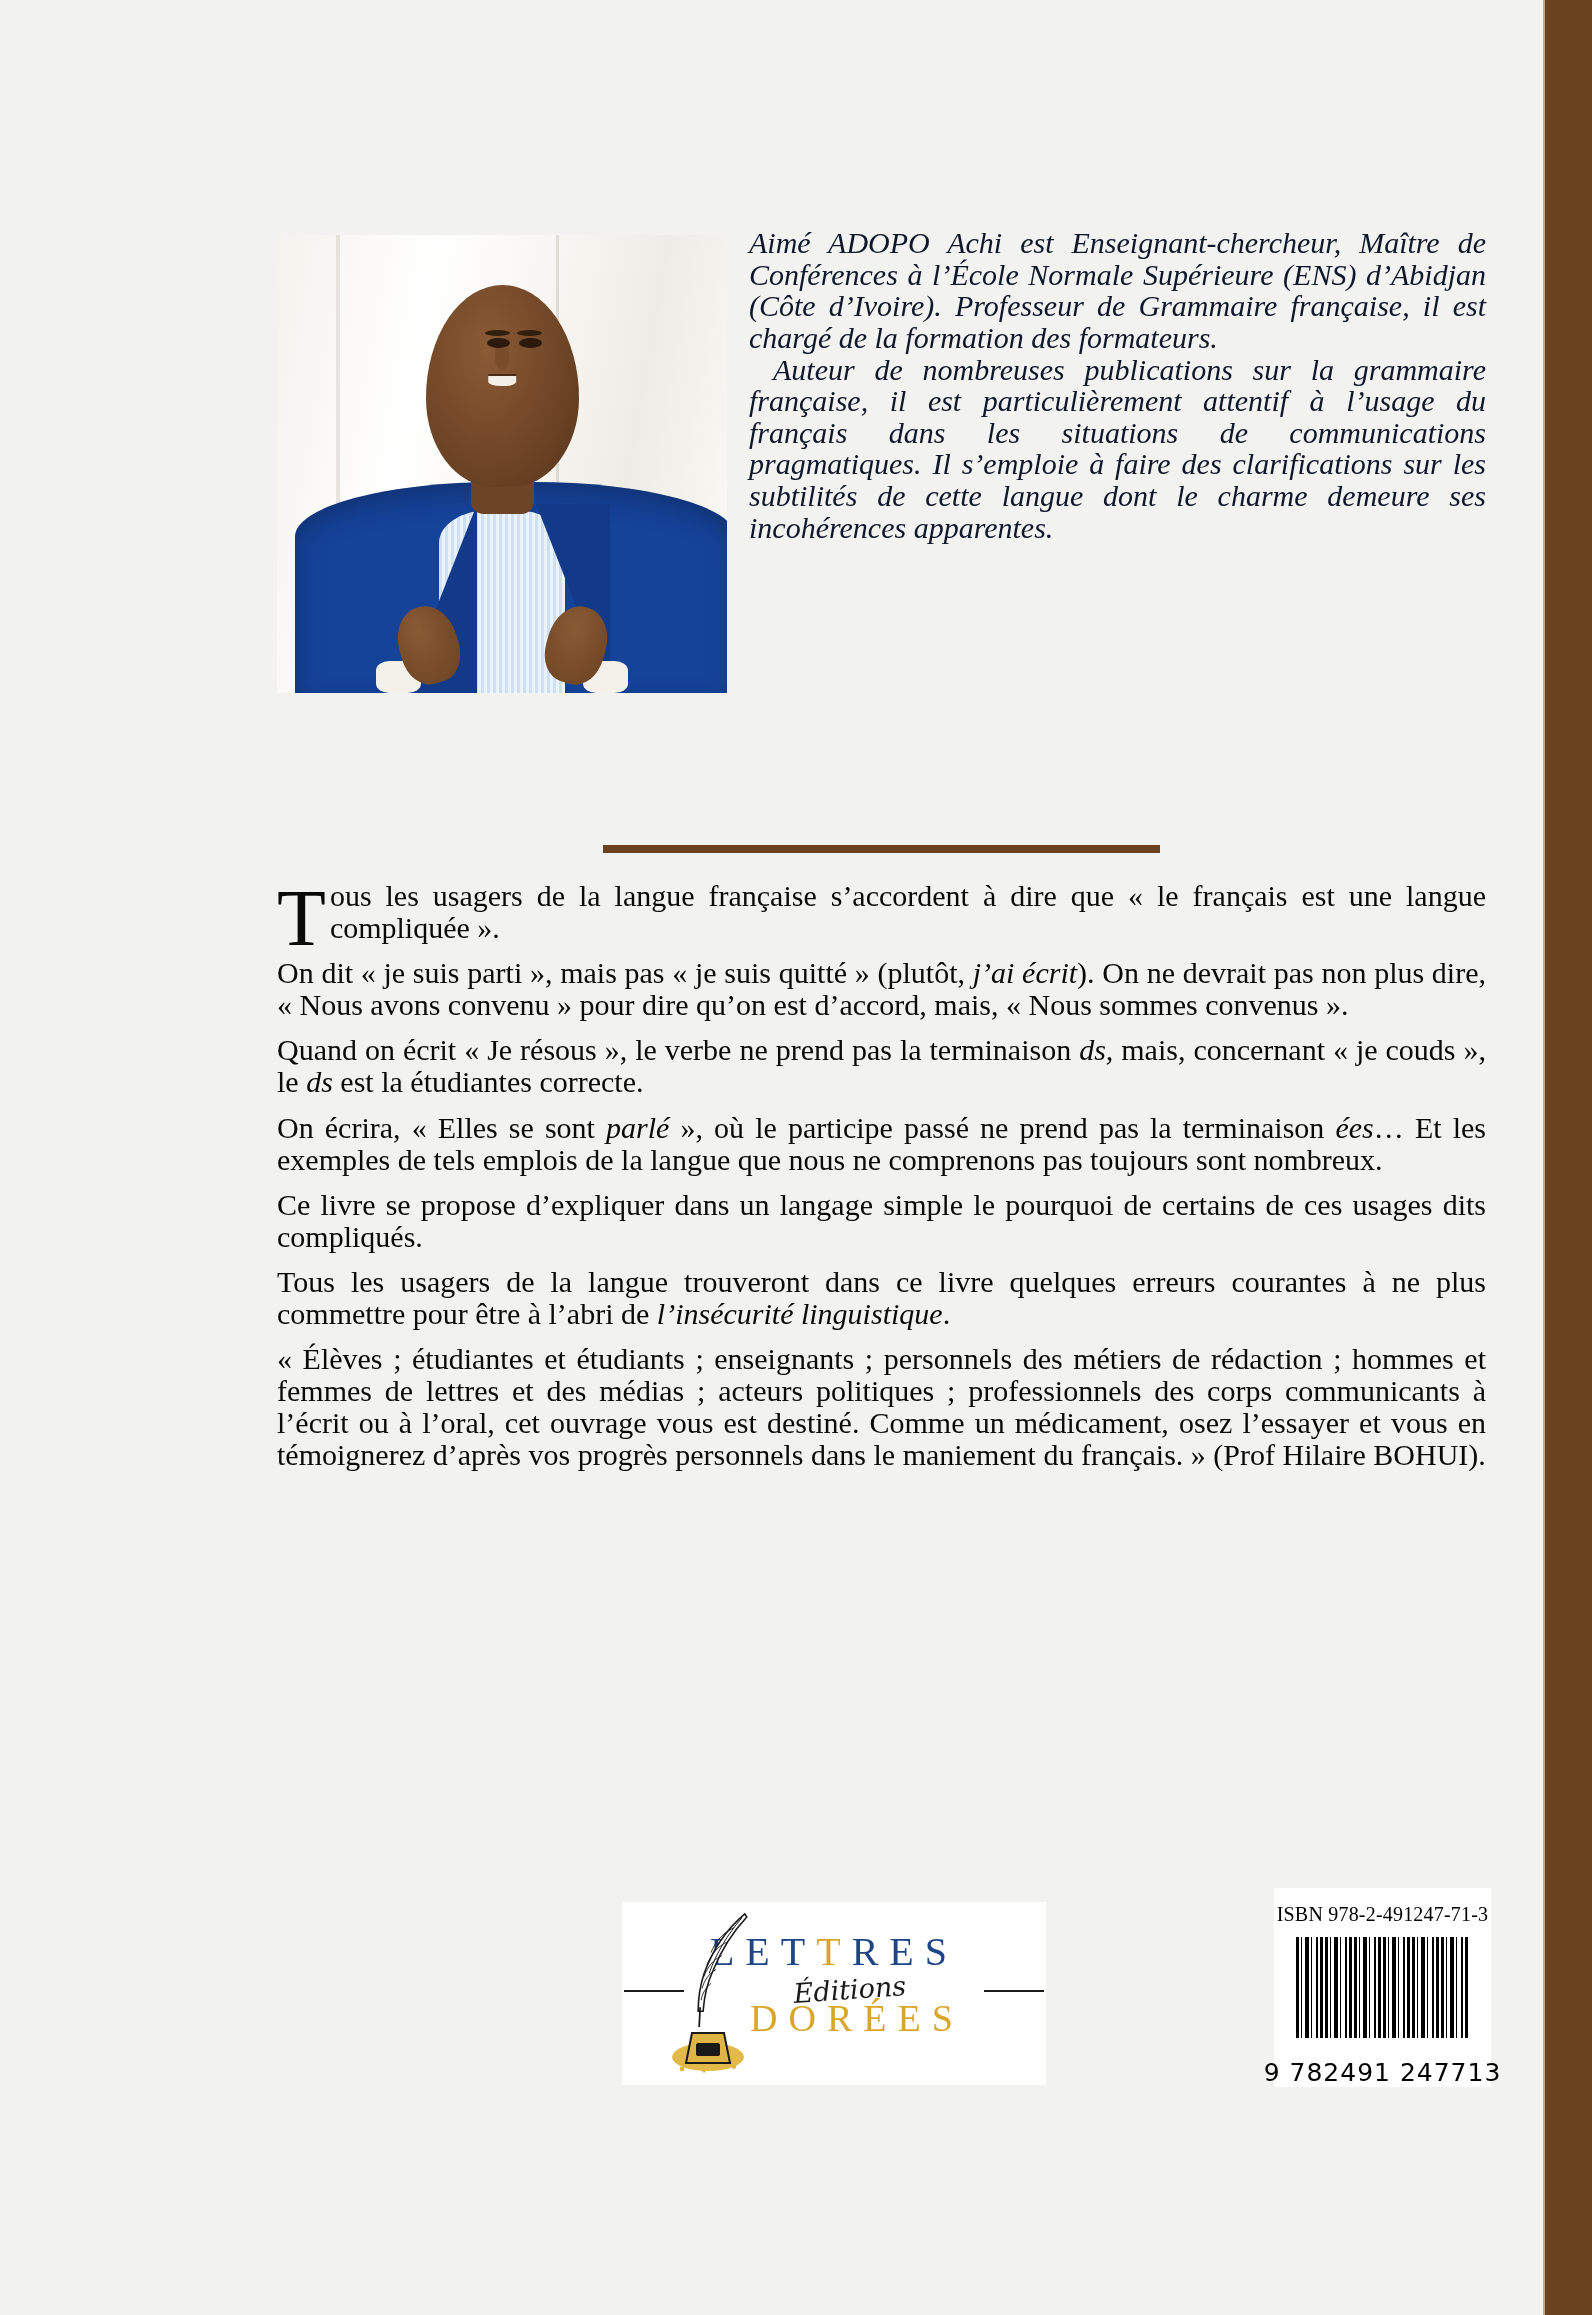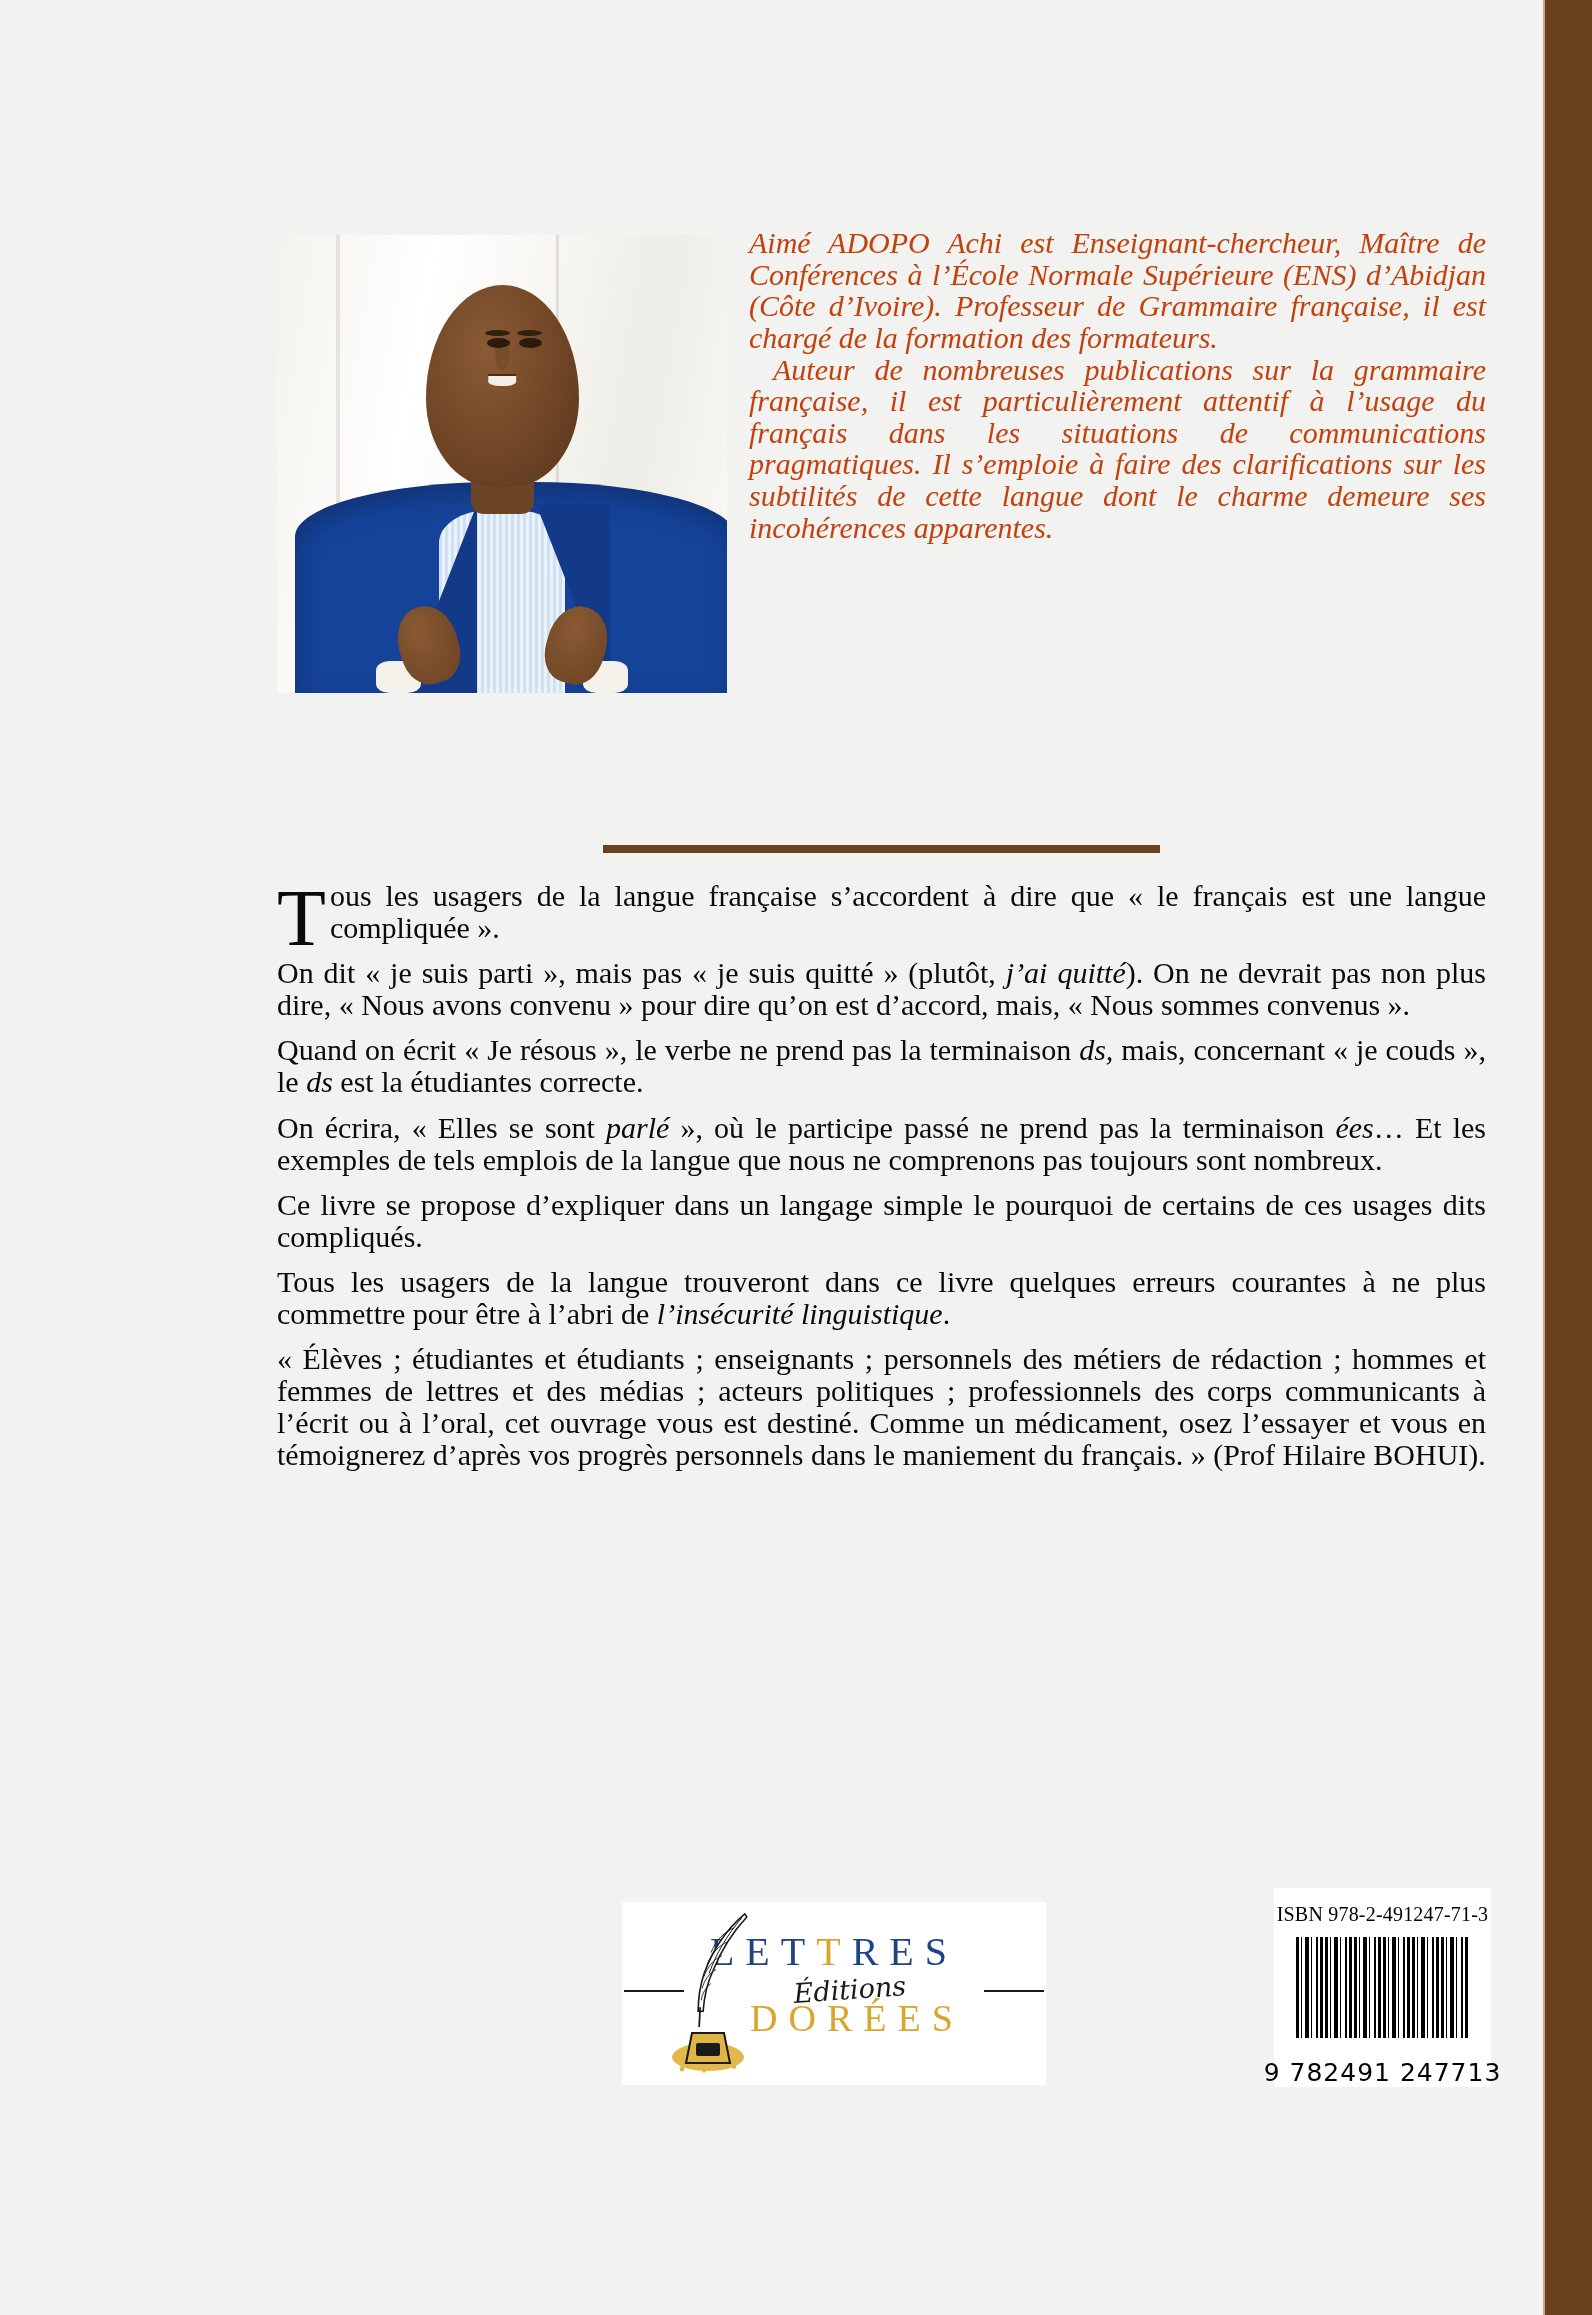--- a/index.html
+++ b/index.html
@@ -147,21 +147,21 @@
     background: #f4f1ea; border-radius: 30%;
   }
   .ph-cuff.l { left: 22%; }
   .ph-cuff.r { right: 22%; }
 
   .author-bio {
     font-style: italic;
     font-size: 30px;
     line-height: 1.055;
     text-align: justify;
-    color: #c2410c;
+    color: #0f172a;
     margin: 0;
   }
   .author-bio + .author-bio { text-indent: 24px; font-style: italic; }
 
   
   #divider {
     position: absolute;
     top: 845px;
     left: 326px;
     width: 557px;
@@ -340,21 +340,21 @@
     </div>
 
     <div id="divider"></div>
 
     <div id="body-text">
 
       <p class="para">
         <span class="dropcap">T</span><span>ous les usagers de la langue française s’accordent à dire que « le français est une langue compliquée ».</span>
       </p>
 
-      <p class="para"><span>On dit « je suis parti », mais pas « je suis quitté » (plutôt, </span><i>j’ai quitté</i><span>). On ne devrait pas non plus dire, « Nous avons convenu » pour dire qu’on est d’accord, mais, « Nous sommes convenus ».</span></p>
+      <p class="para"><span>On dit « je suis parti », mais pas « je suis quitté » (plutôt, </span><i>j’ai écrit</i><span>). On ne devrait pas non plus dire, « Nous avons convenu » pour dire qu’on est d’accord, mais, « Nous sommes convenus ».</span></p>
 
       <p class="para"><span>Quand on écrit « Je résous », le verbe ne prend pas la terminaison </span><i>ds,</i><span> mais, concernant « je couds », le </span><i>ds</i><span> est la étudiantes correcte.</span></p>
 
       <p class="para"><span>On écrira, « Elles se sont </span><i>parlé</i><span> », où le participe passé ne prend pas la terminaison </span><i>ées</i><span>… Et les exemples de tels emplois de la langue que nous ne comprenons pas toujours sont nombreux.</span></p>
 
       <p class="para">Ce livre se propose d’expliquer dans un langage simple le pourquoi de certains de ces usages dits compliqués.</p>
 
       <p class="para"><span>Tous les usagers de la langue trouveront dans ce livre quelques erreurs courantes à ne plus commettre pour être à l’abri de </span><i>l’insécurité linguistique</i><span>.</span></p>
 
       <p class="para">« Élèves ; étudiantes et étudiants ; enseignants ; personnels des métiers de rédaction ; hommes et femmes de lettres et des médias ; acteurs politiques ; professionnels des corps communicants à l’écrit ou à l’oral, cet ouvrage vous est destiné. Comme un médicament, osez l’essayer et vous en témoignerez d’après vos progrès personnels dans le maniement du français. » (Prof Hilaire BOHUI).</p>

